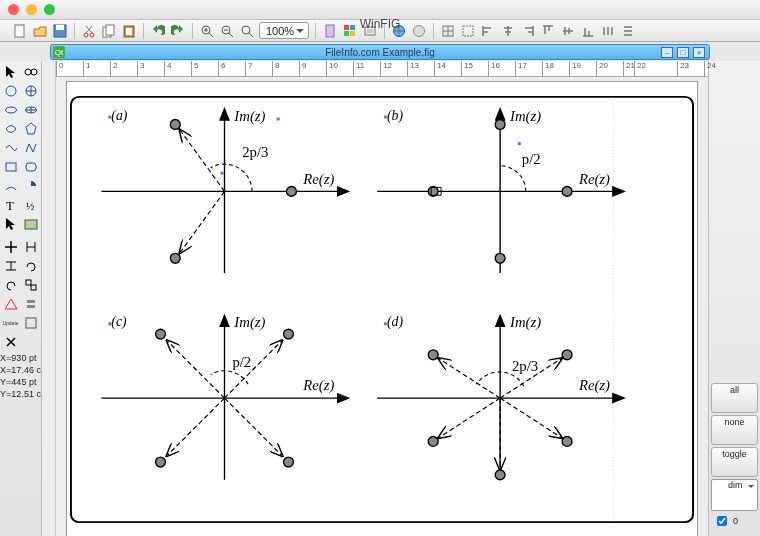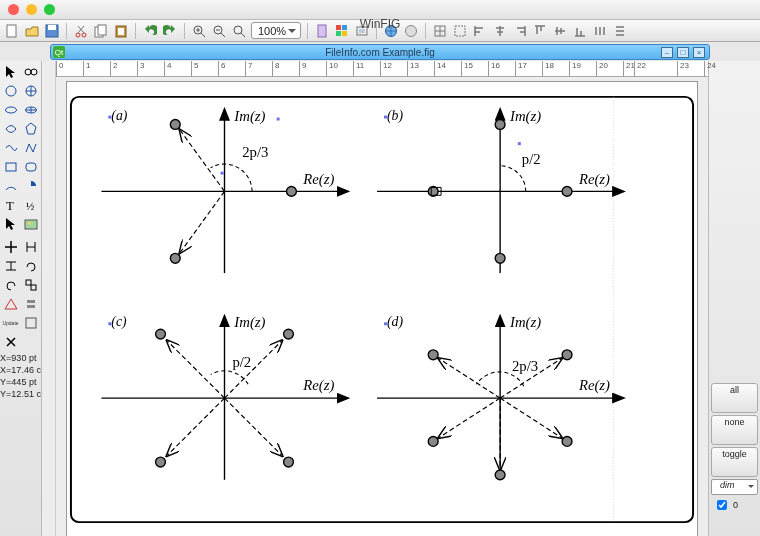--- a/index.html
+++ b/index.html
@@ -23,21 +23,21 @@
   .tl-red { background:#ff5f56; }
   .tl-yellow { background:#ffbd2e; }
   .tl-green { background:#27c93f; }
   .mac-title { position:absolute; left:0; right:0; text-align:center; color:#444; font-size:12px;margin-top:28px; }
 
   
   .toolbar {
     height:22px;
     background:linear-gradient(#fafafa,#e4e4e4);
     border-bottom:1px solid #aaa;
-    display:flex; align-items:center; gap:4px; padding:0 4px;
+    display:flex; align-items:center; gap:4px; padding:0 12px;
   }
   .tb { width:16px; height:16px; display:flex; align-items:center; justify-content:center; }
   .sep { width:1px; height:16px; background:#bbb; margin:0 2px; }
   .zoom-box {
     height:17px; background:#fff; border:1px solid #999; border-radius:3px;
     font-size:11px; display:flex; align-items:center; padding:0 14px 0 6px;
     position:relative; color:#222;
   }
   .zoom-box::after { content:""; border:4px solid transparent; border-top-color:#555; position:absolute; right:4px; top:6px; }
 
@@ -76,21 +76,21 @@
   .canvas-col { flex:1; display:flex; flex-direction:column; background:#ededed; position:relative; }
   .ruler-h { height:16px; background:#fff; border-bottom:1px solid #aaa; position:relative; margin:0 0 0 0; }
   .ruler-h .tick { position:absolute; top:0; height:16px; border-left:1px solid #999; font-size:8px; color:#555; padding-left:2px; }
   .canvas-wrap { position:relative; margin:4px 10px 4px 10px; background:#fff; flex:1; border:1px solid #999; overflow:hidden; }
   .canvas-wrap svg { width:100%; height:100%; display:block; }
   .right-panel {
     width:52px; background:linear-gradient(#f2f2f2,#e2e2e2); border-left:1px solid #bbb;
     display:flex; flex-direction:column; align-items:stretch; padding:322px 2px 0 2px; gap:2px;
   }
   .rp-btn { height:30px; background:linear-gradient(#fcfcfc,#e2e2e2); border:1px solid #aaa; border-radius:3px; font-size:9px; text-align:center; line-height:12px; }
-  .rp-combo { height:16px; background:#fff; border:1px solid #999; border-radius:2px; font-size:9px; padding-left:8px; position:relative;font-style:italic; }
+  .rp-combo { height:32px; background:#fff; border:1px solid #999; border-radius:2px; font-size:9px; padding-left:16px; position:relative; }
   .rp-combo::after { content:""; border:3px solid transparent; border-top-color:#555; position:absolute; right:3px; top:5px; }
   .rp-check { font-size:9px; display:flex; align-items:center; gap:3px; padding-left:2px; }
   .rp-check input { width:10px; height:10px; }
 
   .coords { font-size:9px; color:#222; line-height:12px; padding:2px 1px 0 1px; min-height:54px; }
   .coords div { white-space:nowrap; overflow:hidden; }
 
   
   .axis { stroke:#000; stroke-width:1.4; }
   .dashed { stroke:#000; stroke-width:1.2; stroke-dasharray:5 3; fill:none; }

